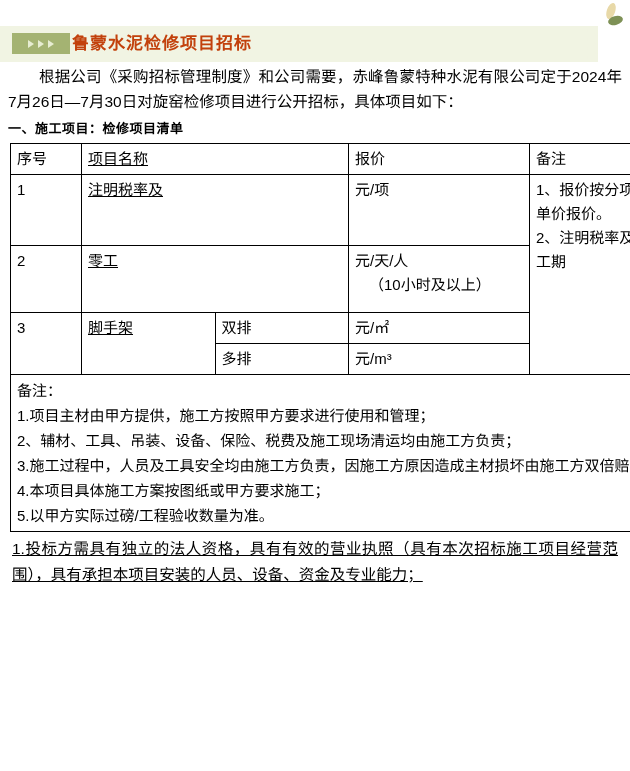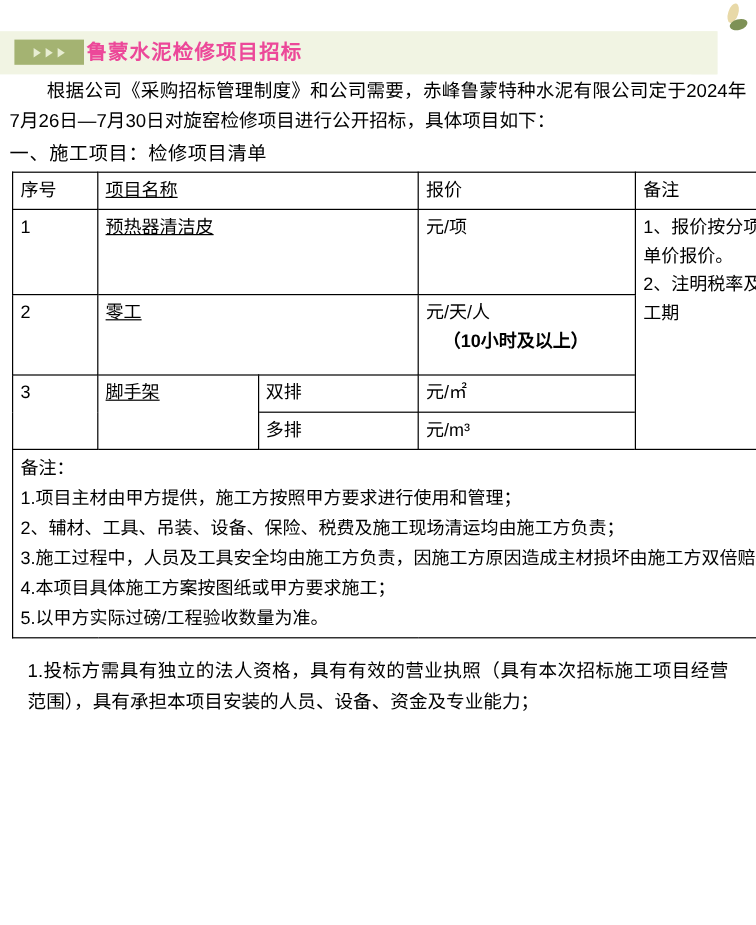--- a/index.html
+++ b/index.html
@@ -58,21 +58,21 @@
     border-top: 4.5px solid transparent;
     border-bottom: 4.5px solid transparent;
     border-left: 6px solid #e7edd2;
   }
   .banner-title {
     position: absolute;
     left: 72px;
     top: 28px;
     font-size: 17px;
     font-weight: bold;
-    color: #ec4899;
+    color: #c2410c;
     letter-spacing: 1px;
     line-height: 32px;
     white-space: nowrap;
   }
   .leaf-deco {
     position: absolute;
     right: 4px;
     top: 2px;
     width: 30px;
     height: 28px;
@@ -89,31 +89,32 @@
     font-size: 15.5px;
     line-height: 25px;
     text-align: justify;
     text-justify: inter-ideograph;
   }
   p.para.indent {
     text-indent: 2em;
   }
   h2.section {
     margin: 3px 0 2px 0;
-    font-size: 16px;
-    font-weight: normal;
+    font-size: 13px;
+    font-weight: bold;
     line-height: 24px;
     letter-spacing: 0.5px;
   }
   .clause {
-    margin: 15px;
+    margin: 4px;
     font-size: 15.5px;
     line-height: 25.5px;
     text-align: justify;
     text-justify: inter-ideograph;
+    text-decoration: underline;
   }
 
   
   table.bid-table {
     border-collapse: collapse;
     width: 610px;
     margin: 2px 0 4px 2px;
     table-layout: fixed;
   }
   table.bid-table td {
@@ -127,21 +128,20 @@
   td.c-name    { width: 254px; text-decoration: underline; }
   td.c-sub     { width: 127px; }
   td.c-price   { width: 168px; }
   td.c-remark  { width: 130px; }
   td.tall1 { height: 64px; }
   td.tall2 { height: 60px; }
   td.tall3 { height: 22px; }
   .sub-indent {
     display: block;
     padding-left: 14px;
-    font-weight: bold;
   }
   td.notes {
     padding: 4px 6px 6px 6px;
   }
   td.notes .nline {
     font-size: 15px;
     line-height: 25px;
     text-align: justify;
     text-justify: inter-ideograph;
   }
@@ -181,21 +181,21 @@
     <tbody>
       <tr>
         <td class="c-no">序号</td>
         <td class="c-name" colspan="2">项目名称</td>
         <td class="c-price">报价</td>
         <td class="c-remark">备注</td>
       </tr>
 
       <tr>
         <td class="c-no tall1">1</td>
-        <td class="c-name" colspan="2">预热器清洁皮</td>
+        <td class="c-name" colspan="2">注明税率及</td>
         <td class="c-price">元/项</td>
         <td class="c-remark" rowspan="4">
           <div>1、报价按分项</div>
           <div>单价报价。</div>
           <div>2、注明税率及</div>
           <div>工期</div>
         </td>
       </tr>
 
       <tr>

